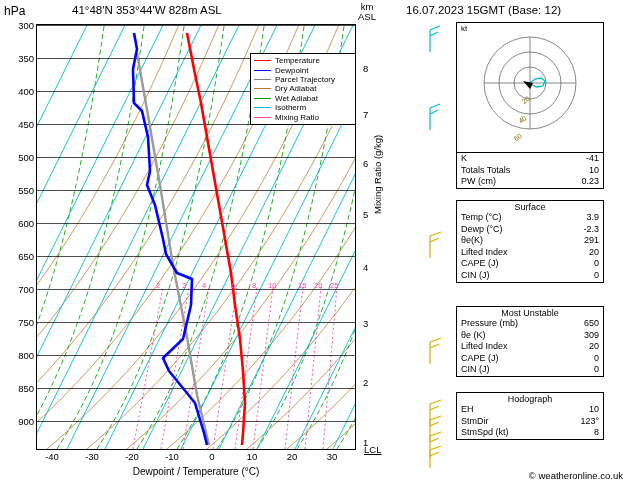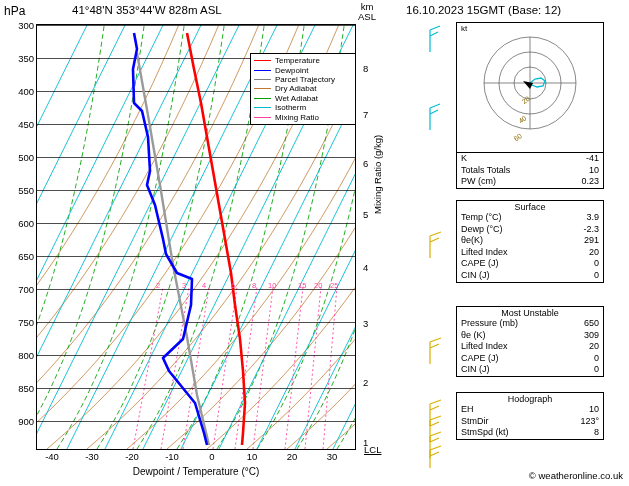--- a/index.html
+++ b/index.html
@@ -239,21 +239,21 @@
       <div class="xlab" style="left:176px;">0</div>
       <div class="xlab" style="left:216px;">10</div>
       <div class="xlab" style="left:256px;">20</div>
       <div class="xlab" style="left:296px;text-align:right;">30</div>
     </div>
     <div id="xaxis-title">Dewpoint / Temperature (°C)</div>
     <div id="mix-title">Mixing Ratio (g/kg)</div>
   </div>
 
   <div id="right">
-    <div id="rtitle">16.10.2023 15GMT (Base: 12)</div>
+    <div id="rtitle">16.07.2023 15GMT (Base: 12)</div>
 
     <svg class="barbs" width="56" height="470">
       <g stroke="#00bcd4" stroke-width="1.2" fill="none">
         <path d="M 30 30 L 30 52 M 30 30 L 40 26 M 30 36 L 38 32"></path>
         <path d="M 30 108 L 30 130 M 30 108 L 40 104 M 30 114 L 38 110"></path>
       </g>
       <g stroke="#d8b000" stroke-width="1.2" fill="none">
         <path d="M 30 236 L 30 258 M 30 236 L 41 232 M 30 242 L 39 238"></path>
         <path d="M 30 342 L 30 364 M 30 342 L 41 338 M 30 348 L 39 344"></path>
         <path d="M 30 404 L 30 426 M 30 404 L 41 400 M 30 410 L 39 406"></path>

